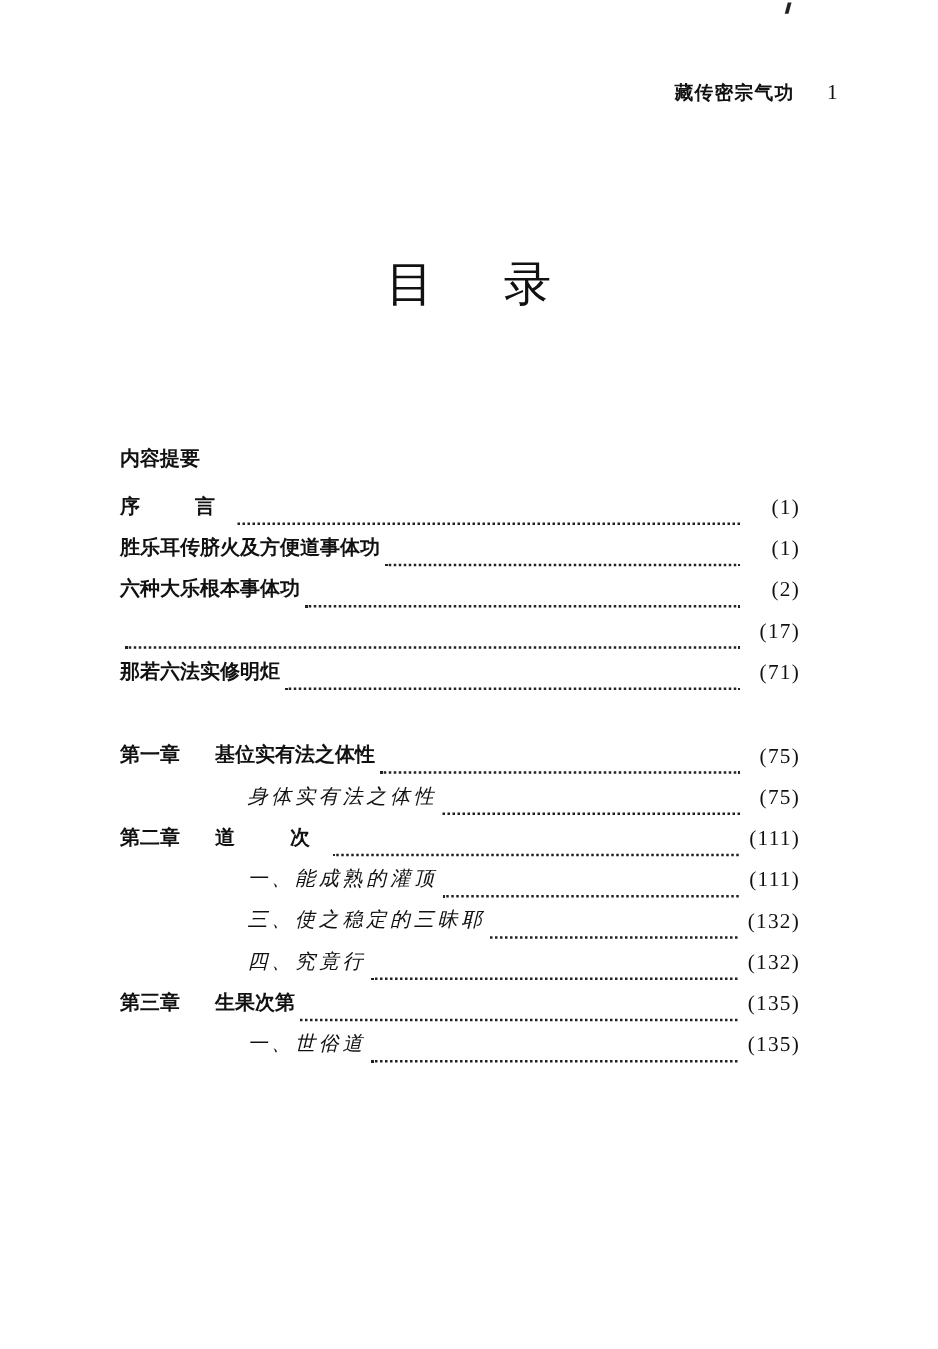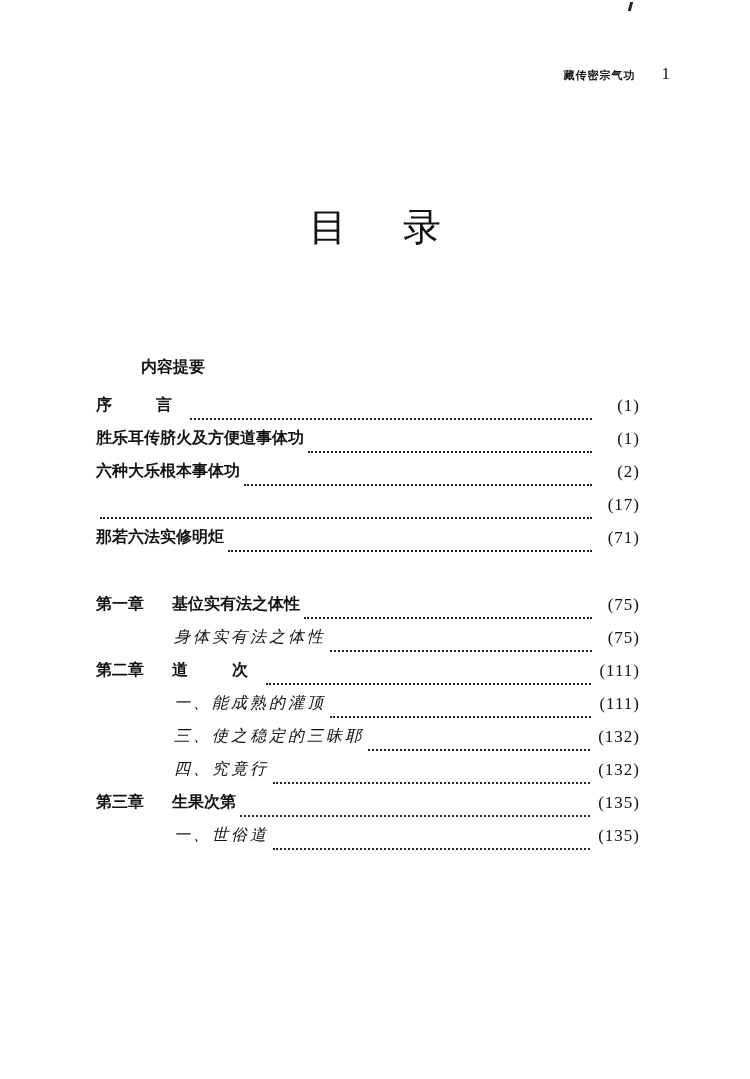--- a/index.html
+++ b/index.html
@@ -1,27 +1,27 @@
 <!DOCTYPE html>
 <html><head>
 <meta charset="utf-8">
 <style>
   html, body { margin: 0; padding: 0; background: #ffffff; }
   body { width: 750px; height: 1079px; position: relative; overflow: hidden; color: #111; font-family: "DejaVu Serif", serif; }
   .stray-mark { position: absolute; left: 629px; top: 2px; width: 3px; height: 9px; background: #222; transform: skewX(-15deg); }
   .running-header { position: absolute; top: 64px; right: 80px; font-size: 15px; display: flex; align-items: baseline; gap: 26px; }
-  .running-header .title { font-family: "DejaVu Sans", sans-serif; font-weight: bold; letter-spacing: 1px; font-size: 11px; }
+  .running-header .title { font-family: "DejaVu Sans", sans-serif; font-weight: bold; letter-spacing: 1px; font-size: 15px; }
   .running-header .pageno { font-family: "Liberation Serif", serif; font-size: 17px; }
   .toc-heading { position: absolute; top: 202px; left: 0; width: 750px; display: flex; justify-content: center; gap: 56px; font-family: "DejaVu Sans", sans-serif; font-size: 38px; font-weight: normal; }
   .toc-heading span { display: inline-block; }
   .toc { position: absolute; left: 96px; top: 350px; width: 544px; }
-  .toc .section-label { font-family: "DejaVu Sans", sans-serif; font-weight: bold; font-size: 16px; height: 33px; line-height: 33px; margin-left: 45px; }
+  .toc .section-label { font-family: "DejaVu Sans", sans-serif; font-weight: bold; font-size: 16px; height: 33px; line-height: 33px; }
   .row { display: flex; align-items: flex-end; height: 33px; font-size: 16px; }
   .row .label { white-space: nowrap; font-family: "DejaVu Sans", sans-serif; font-weight: bold; }
-  .row.sub .label { font-family: Liberation Mono, monospace; font-weight: normal; font-style: italic; letter-spacing: 3px; }
+  .row.sub .label { font-family: Liberation Mono, monospace; font-weight: normal; font-style: italic; letter-spacing: 3px; margin-left: 24px; }
   .row .chap { display: inline-block; width: 76px; font-family: "DejaVu Sans", sans-serif; font-weight: bold; }
   .row.sub .indent { display: inline-block; width: 78px; }
   .row .spaced { letter-spacing: 14px; }
   .row .leader { flex: 1; border-bottom: 2px dotted #222; margin: 0 8px 0 4px; height: 0; transform: translateY(4px); }
   .row .page { font-family: "Liberation Serif", serif; font-size: 17px; white-space: nowrap; min-width: 40px; text-align: right; letter-spacing: 1px; }
   .gap { height: 34px; }
 </style>
 </head>
 <body>
 

